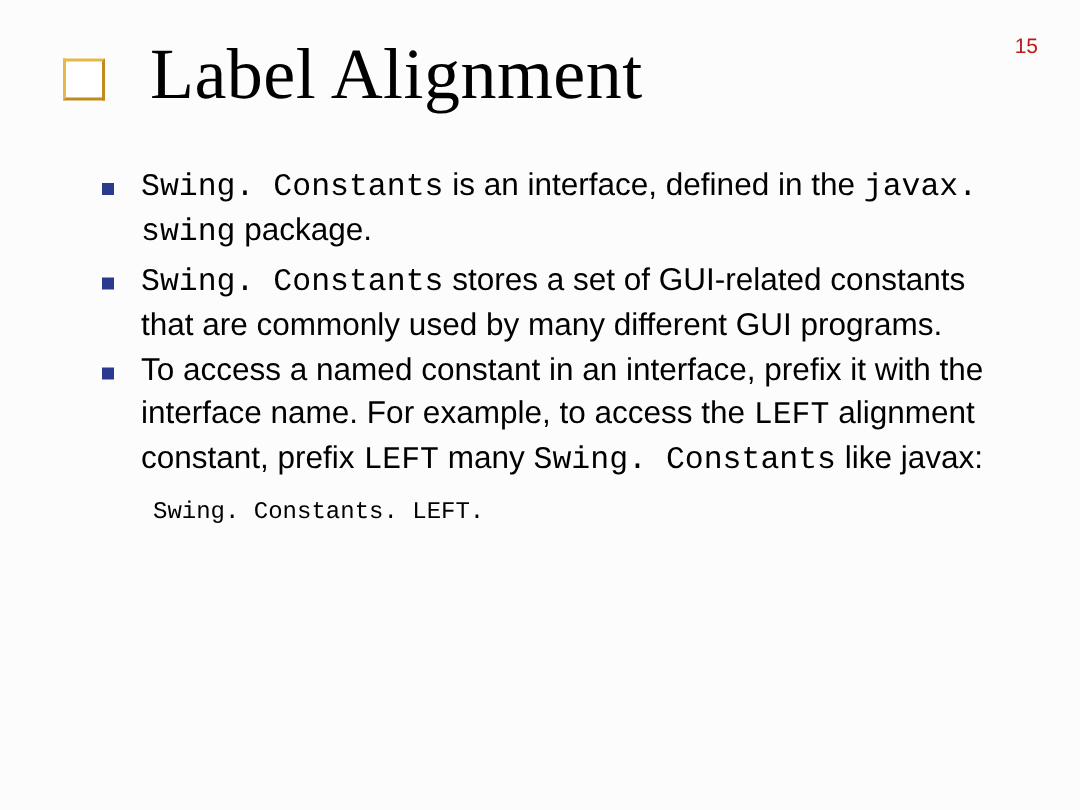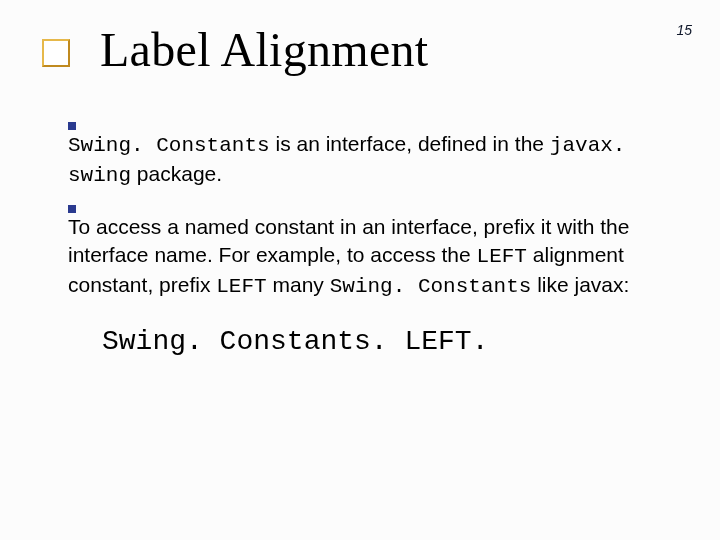--- a/index.html
+++ b/index.html
@@ -17,22 +17,21 @@
     width: 720px;
     height: 540px;
     box-sizing: border-box;
   }
   .page-num {
     position: absolute;
     top: 22px;
     right: 28px;
     font-family: Arial, Helvetica, sans-serif;
     font-size: 14px;
-    color: #0f172a;
-    font-style: italic;
+    color: #b91c1c;
   }
   .title-row {
     position: absolute;
     top: 22px;
     left: 42px;
     display: flex;
     align-items: center;
   }
   .title-box {
     width: 24px;
@@ -52,43 +51,42 @@
   }
   .content {
     position: absolute;
     top: 110px;
     left: 68px;
     right: 60px;
   }
   .item {
     display: flex;
     margin: 0 0 2px 0;
-    flex-direction: column;
   }
   .bullet {
     width: 8px;
     height: 8px;
     background: #2a3a8f;
     margin-top: 12px;
     margin-right: 18px;
     flex: 0 0 auto;
   }
   .item-text {
     font-family: Verdana, Geneva, sans-serif;
     font-size: 21px;
     line-height: 1.35;
   }
   .mono {
     font-family: "Courier New", Courier, monospace;
   }
   .trailer {
-    margin-top: 22px;
+    margin-top: 10px;
     margin-left: 34px;
     font-family: Verdana, Geneva, sans-serif;
-    font-size: 28px;
+    font-size: 16px;
   }
   .trailer .mono {
     font-family: "Courier New", Courier, monospace;
   }
 </style>
 </head>
 <body>
 
 <div class="slide">
 
@@ -99,20 +97,24 @@
     <div class="title-text">Label Alignment</div>
   </div>
 
   <div class="content">
 
     <div class="item">
       <div class="bullet"></div>
       <div class="item-text"><span class="mono">Swing. Constants</span><span> is an interface, defined in the </span><span class="mono">javax. swing</span><span> package.</span></div>
     </div>
 
+    <div class="item">
+      <div class="bullet"></div>
+      <div class="item-text"><span class="mono">Swing. Constants</span><span> stores a set of GUI-related constants that are commonly used by many different GUI programs.</span></div>
+    </div>
 
     <div class="item">
       <div class="bullet"></div>
       <div class="item-text"><span>To access a named constant in an interface, prefix it with the interface name. For example, to access the </span><span class="mono">LEFT</span><span> alignment constant, prefix </span><span class="mono">LEFT</span><span> many </span><span class="mono">Swing. Constants</span><span> like javax:</span></div>
     </div>
 
     <div class="trailer">
       <span class="mono">Swing. Constants. LEFT.</span>
     </div>
 

